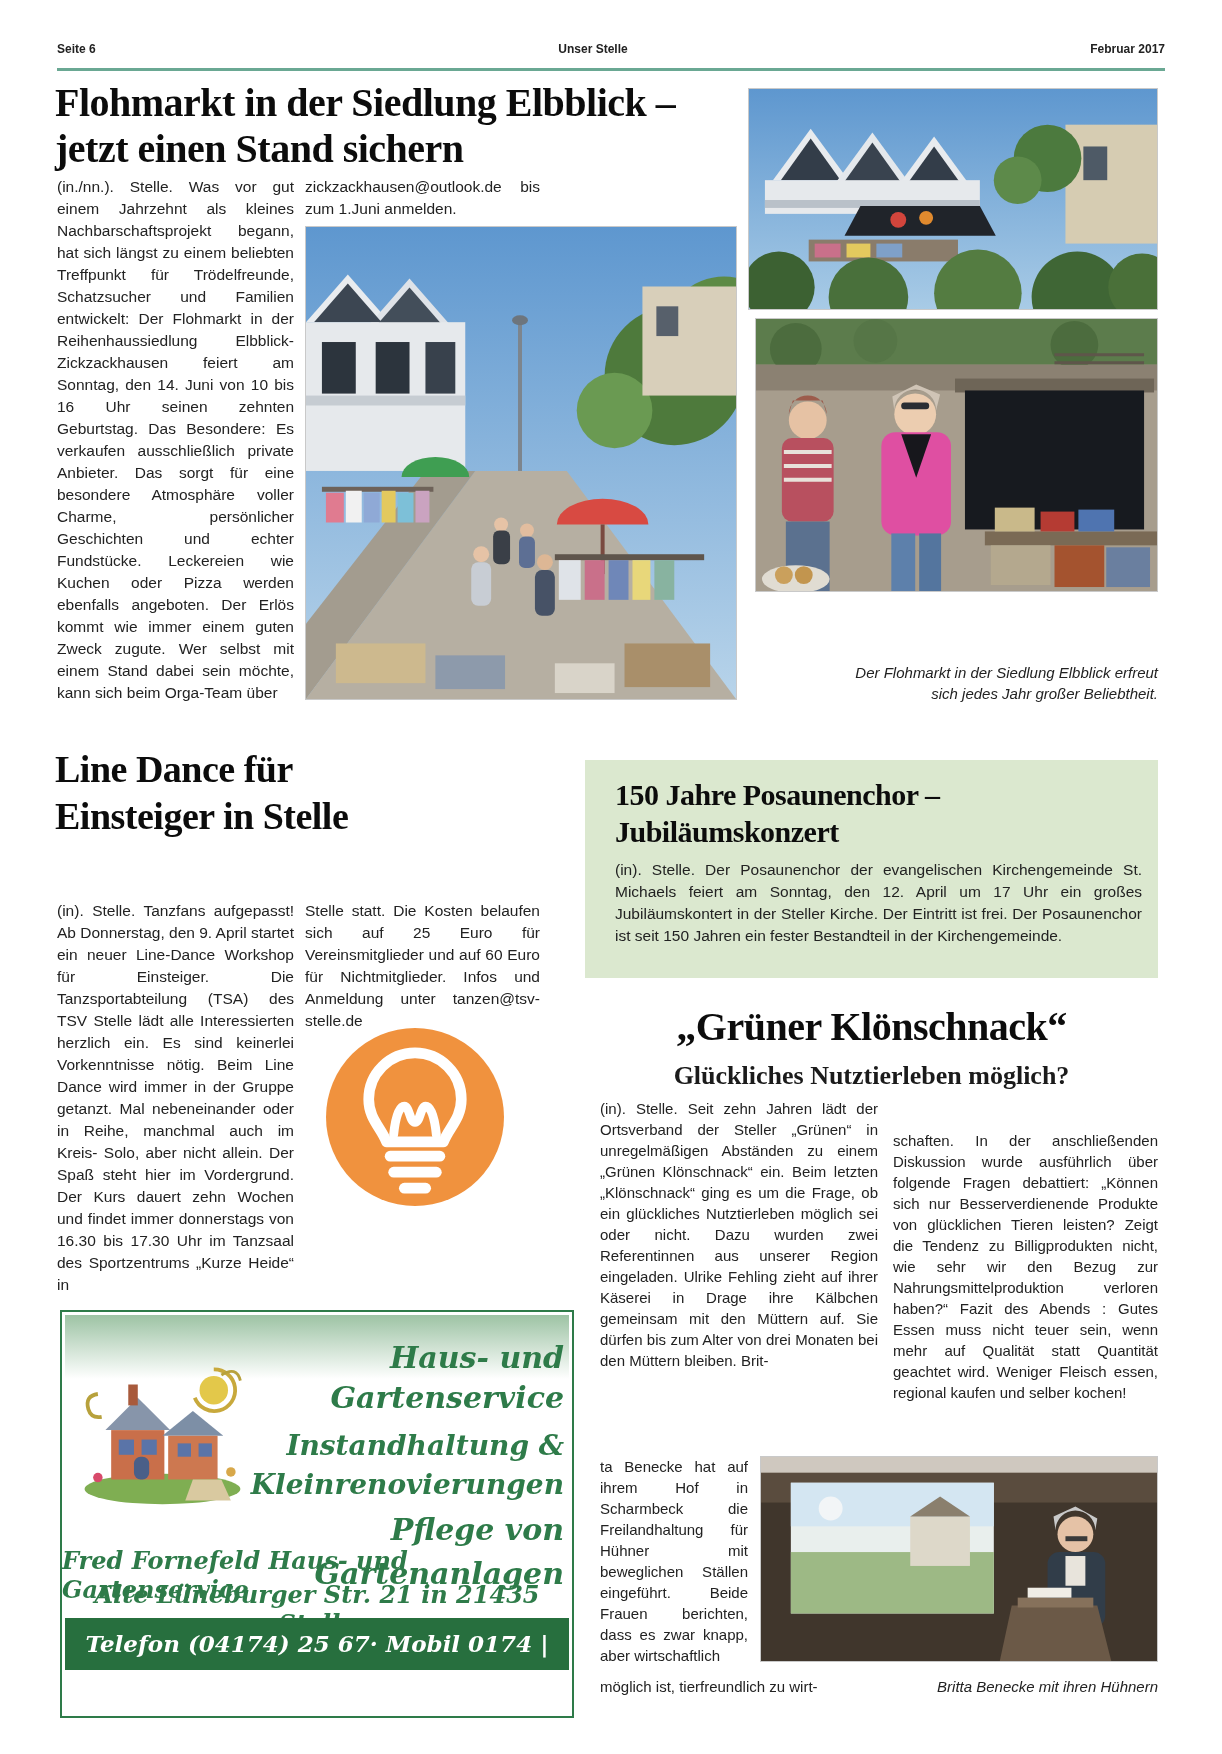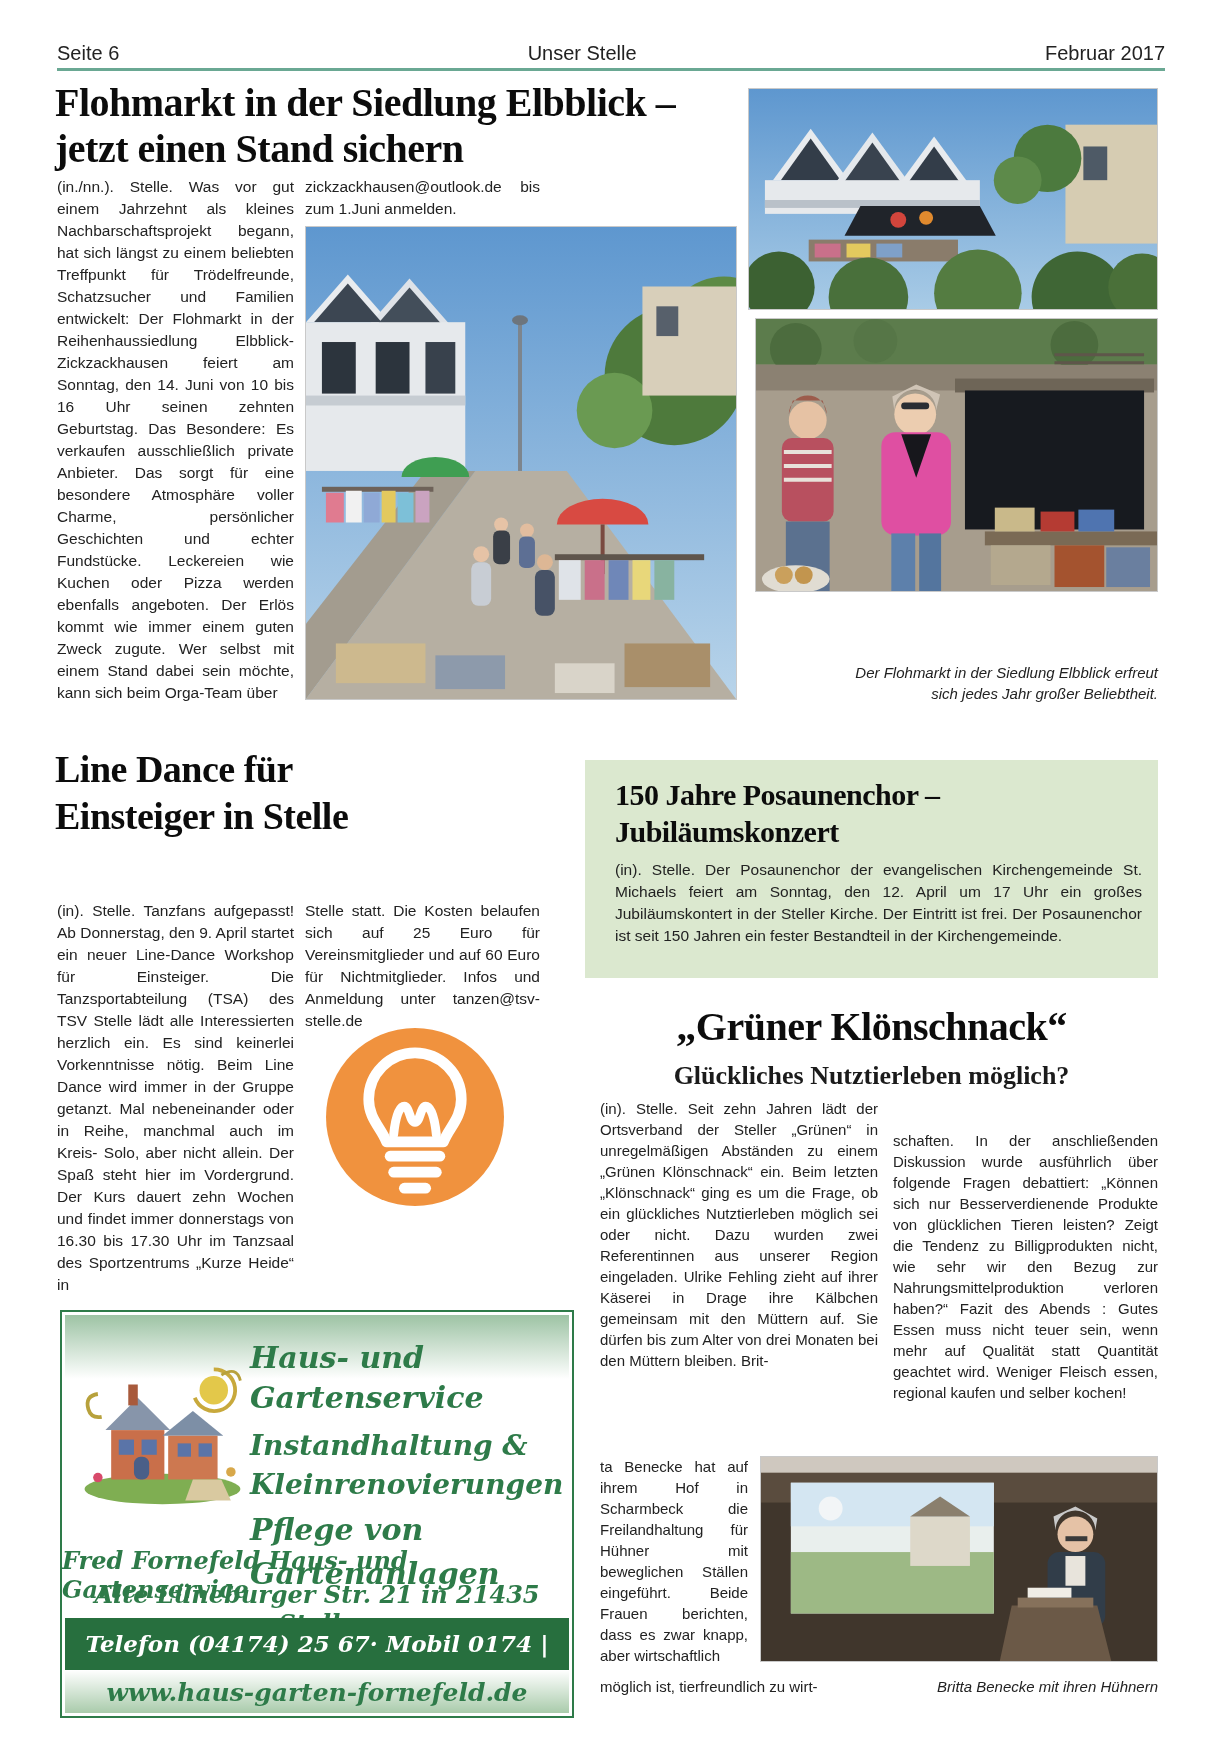--- a/index.html
+++ b/index.html
@@ -1,20 +1,20 @@
 <!DOCTYPE html>
 <html lang="de"><head>
 <meta charset="utf-8">
 <style>
   html,body{margin:0;padding:0;background:#888;}
   .page{position:relative;width:1222px;height:1754px;background:#ffffff;margin:0 auto;overflow:hidden;
         font-family:"Liberation Sans","DejaVu Sans",sans-serif;color:#1b1b1b;}
   .abs{position:absolute;}
   
-  .pg-header{left:57px;top:42px;width:1108px;display:flex;justify-content:space-between;font-size:20px;color:#222;}
+  .pg-header{left:57px;top:42px;width:1108px;display:flex;justify-content:space-between;font-size:12px;color:#222;font-weight:bold;}
   .rule{left:57px;top:68px;width:1108px;height:3px;background:#6aa893;}
   
   .headline{font-family:"Liberation Serif","DejaVu Serif",serif;font-weight:700;color:#0c0c0c;
             letter-spacing:-0.5px;white-space:pre-line;}
   .h1{left:55px;top:80px;width:720px;font-size:40px;line-height:46px;}
   .h2ld{left:55px;top:746px;width:520px;font-size:38px;line-height:47px;}
   .kh2{left:585px;top:1004px;width:573px;font-size:40px;line-height:46px;text-align:center;}
   .ksub{left:585px;top:1060px;width:573px;font-size:26px;line-height:32px;text-align:center;
         font-family:"Liberation Serif","DejaVu Serif",serif;font-weight:700;}
   
@@ -47,21 +47,21 @@
   
   .bulb{left:326px;top:1028px;width:178px;height:178px;border-radius:50%;background:#f0923e;}
   .bulb svg{display:block;width:100%;height:100%;}
   
   .ad{left:60px;top:1310px;width:514px;height:408px;border:2px solid #2e7b49;box-sizing:border-box;
       background:#ffffff;overflow:hidden;}
   .ad-grad-top{position:absolute;left:3px;right:3px;top:3px;height:64px;
       background:linear-gradient(#9dc3a4,#ffffff);}
   .ad-house{position:absolute;left:14px;top:44px;width:172px;height:152px;}
   .ad-house svg{width:100%;height:100%;display:block;}
-  .ad-script{position:absolute;left:188px;right:8px;top:26px;text-align:left;
+  .ad-script{position:absolute;left:188px;right:8px;top:26px;text-align:right;
       font-family:"DejaVu Serif","Liberation Serif",serif;font-style:italic;font-weight:700;color:#2e7b49;}
   .ad-l1{font-size:30px;line-height:40px;}
   .ad-l2{font-size:28px;line-height:40px;margin-top:8px;}
   .ad-l3{font-size:28px;line-height:38px;}
   .ad-l4{font-size:30px;line-height:44px;margin-top:4px;}
   .ad-name{position:absolute;left:0;right:0;top:234px;font-family:"DejaVu Serif","Liberation Serif",serif;
       font-style:italic;font-weight:700;font-size:24px;color:#2e7b49;}
   .ad-addr{position:absolute;left:0;right:0;top:268px;text-align:center;font-family:"DejaVu Serif","Liberation Serif",serif;
       font-style:italic;font-weight:700;font-size:24px;color:#2e7b49;}
   .ad-band{position:absolute;left:3px;right:3px;top:306px;height:52px;background:#276f3e;
@@ -301,16 +301,15 @@
     </div>
     <div class="ad-script">
       <div class="ad-l1">Haus- und Gartenservice</div>
       <div class="ad-l2">Instandhaltung &amp;</div>
       <div class="ad-l3">Kleinrenovierungen</div>
       <div class="ad-l4">Pflege von Gartenanlagen</div>
     </div>
     <div class="ad-name">Fred Fornefeld Haus- und Gartenservice</div>
     <div class="ad-addr">Alte Lüneburger Str. 21 in 21435 Stelle</div>
     <div class="ad-band">Telefon (04174) 25 67· Mobil 0174 | 205 8 552</div>
-    <div class="ad-web">www.haus-garten-fornefeld.de</div>
   </div>
 
 </div>
 
 </body></html>

